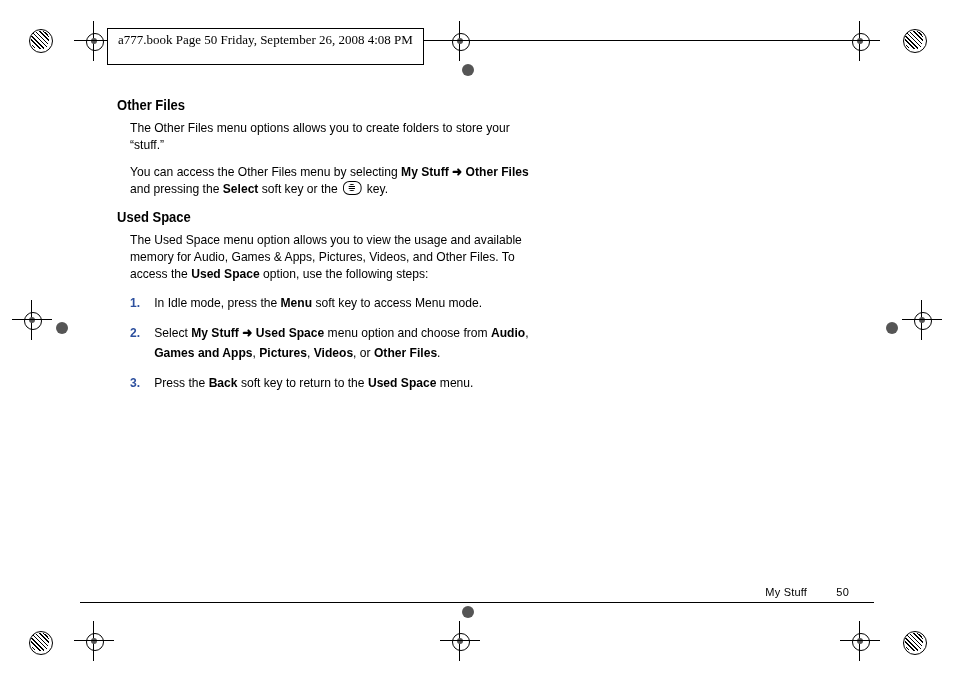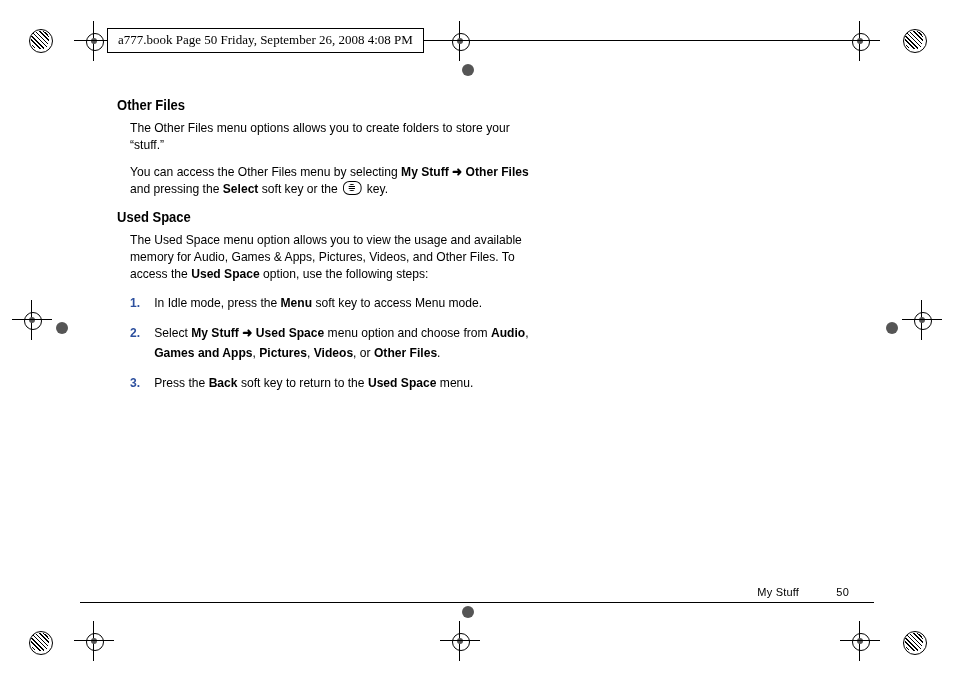--- a/index.html
+++ b/index.html
@@ -31,21 +31,21 @@
   .reg-cross .dot  { position:absolute; top:17px; left:17px; width:6px; height:6px; background:#555; border-radius:50%; }
 
   
   .small-dot { position:absolute; width:12px; height:12px; background:#555; border-radius:50%; }
 
   
   .header-rule { position:absolute; top:40px; left:80px; right:80px; height:1px; background:#000; }
   .header-box {
     position:absolute; top:28px; left:107px;
     border:1px solid #000; background:#fff;
-    padding: 3px 10px 4px 10px;
+    padding: 3px 10px 16px 10px;
     font-family: "Times New Roman", Times, serif;
     font-size: 13px;
   }
 
   
   .content {
     position:absolute;
     top:96px; left:117px;
     width: 472px;
     font-family: "Helvetica Neue", Arial, sans-serif;
@@ -79,21 +79,21 @@
     background: repeating-linear-gradient(0deg,#000 0 1px, transparent 1px 2px);
   }
 
   
   .footer-rule { position:absolute; top:602px; left:80px; right:80px; height:1px; background:#000; }
   .footer-text {
     position:absolute; top:586px; right:105px;
     font-family: Arial, sans-serif; font-size:11px; color:#000;
     letter-spacing: 0.2px;
   }
-  .footer-text .pg { margin-left: 34px; }
+  .footer-text .pg { margin-left: 26px; }
 </style>
 </head>
 <body>
 
 <div class="reg-corner" style="top:22px; left:22px;">
     <div class="hatch"></div>
     <div class="outer"></div>
   </div>
 <div class="reg-corner" style="top:22px; right:22px;">
     <div class="hatch"></div>

